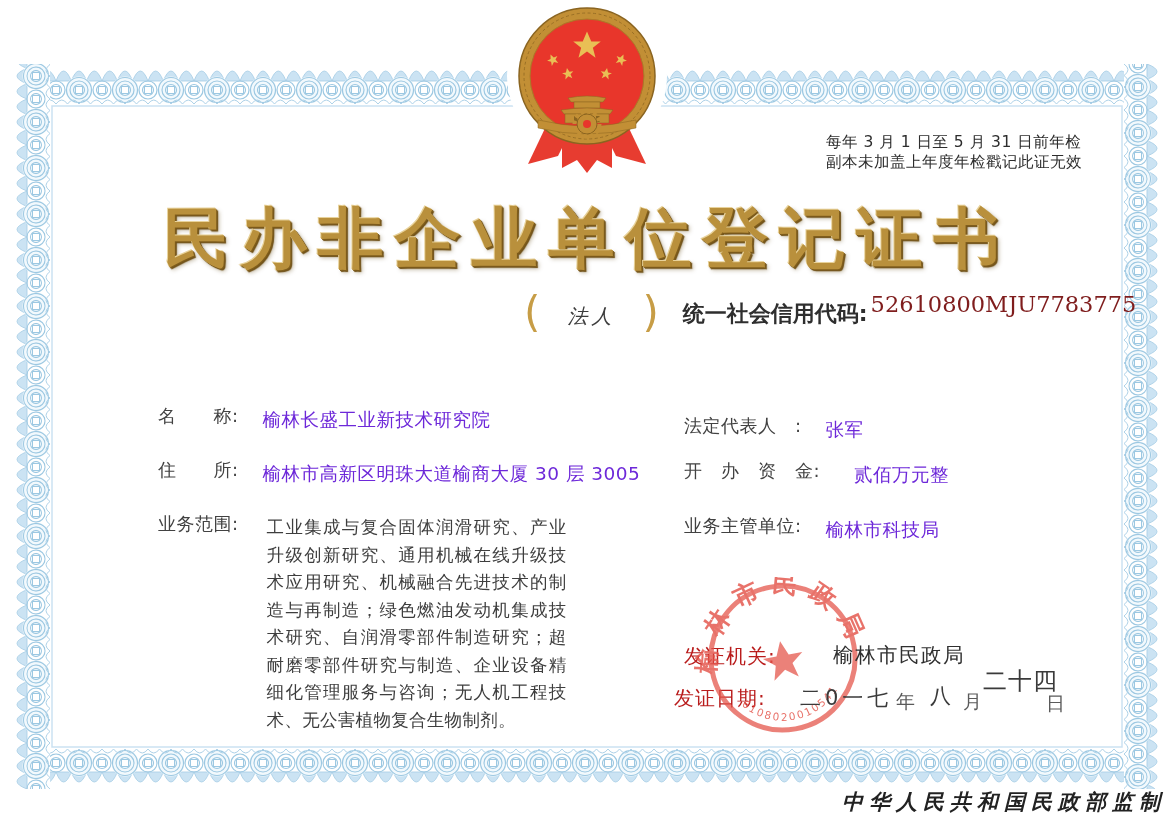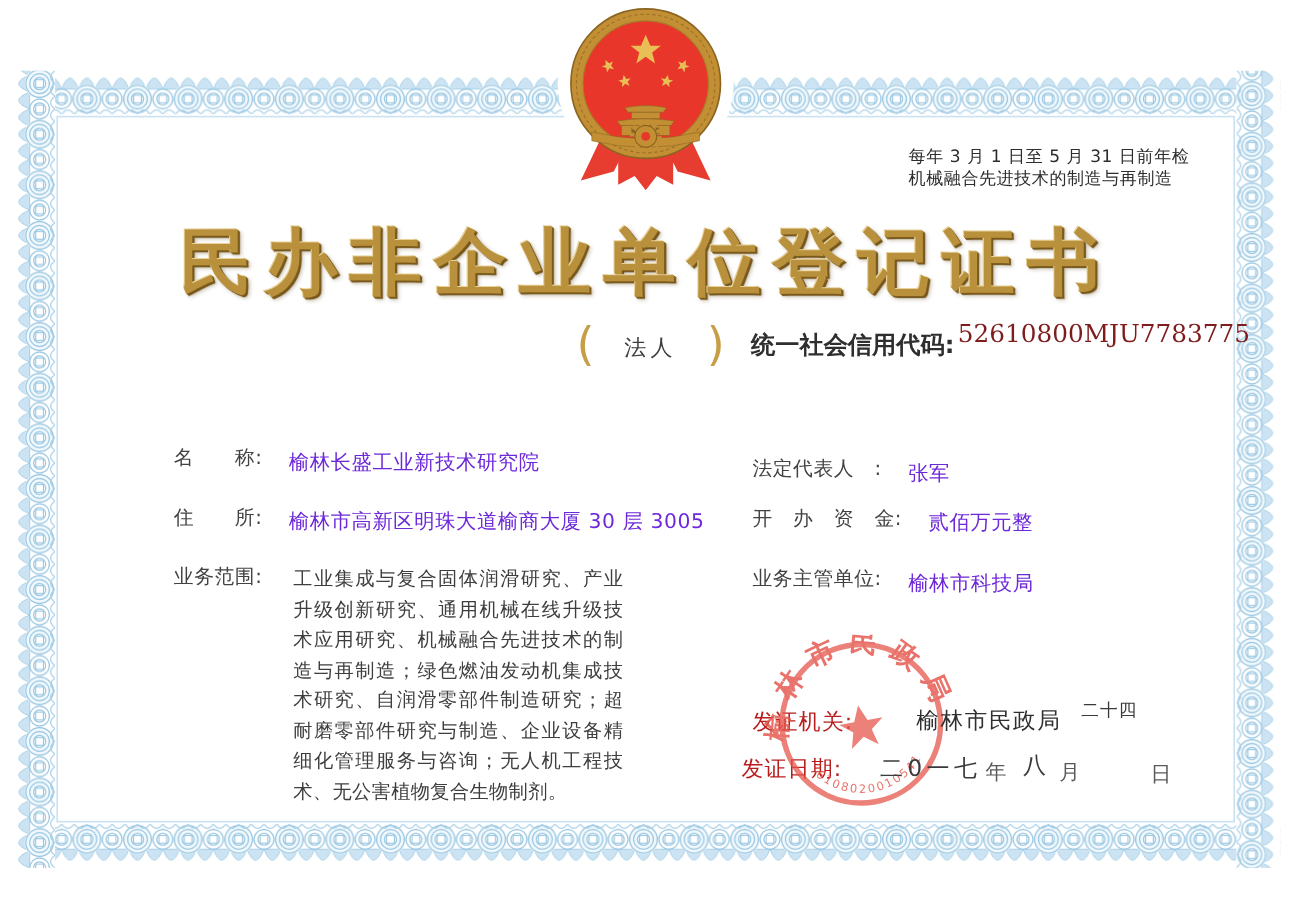--- a/index.html
+++ b/index.html
@@ -14,45 +14,45 @@
     position:absolute;left:826px;top:132px;z-index:1;
     font-size:15.5px;line-height:20px;color:#2d2d2d;letter-spacing:0.5px;font-weight:500;
   }
   .title{
     position:absolute;left:0;right:0;top:194px;text-align:center;z-index:1;
     font-size:66px;font-weight:900;letter-spacing:11px;color:#b9903c;
     text-shadow:-1px -1px 0 #e8d29a, 1px 1px 0 #7f5d1c, 2px 2px 1px #6e4f15, 3px 3px 4px rgba(90,64,10,.35);
   }
   .subline{position:absolute;left:524px;top:290px;display:flex;align-items:flex-start;z-index:1;}
   .paren{font-size:42px;line-height:46px;color:#c79d46;font-weight:400;}
-  .entity-type{font-size:20px;color:#3d3d3d;margin:0 27px;padding-top:13px;letter-spacing:4px;}
+  .entity-type{font-size:20px;color:#3d3d3d;margin:0 27px;padding-top:13px;letter-spacing:4px;font-style:italic;}
   .code-label{font-size:22px;font-weight:700;color:#2e2e2e;margin-left:24px;padding-top:9px;}
   .code-value{font-size:22.5px;color:#7f1d1d;margin-left:3px;padding-top:1px;font-family:"DejaVu Serif","Liberation Serif",serif;}
   .f-row{position:absolute;display:flex;align-items:flex-start;z-index:1;}
   .f-label{font-size:18px;color:#424242;white-space:pre;letter-spacing:0.5px;}
   .f-value{font-size:18.5px;color:#6d28d9;margin-left:24px;padding-top:3px;letter-spacing:0.5px;}
   .row-name{left:158px;top:404px;}
   .row-addr{left:158px;top:458px;}
   .row-scope{left:158px;top:512px;}
   .scope-value{width:300px;margin-left:28px;padding-top:2px;font-size:17.5px;line-height:27.5px;
     text-align:justify;color:#3e3e3e;letter-spacing:0.3px;}
   .row-legal{left:684px;top:414px;}
-  .row-capital{left:684px;top:459px;}
+  .row-capital{left:684px;top:459px;gap:10px;}
   .row-super{left:684px;top:514px;text-align:right;}
   .row-authority{left:684px;top:643px;}
   .row-date{left:674px;top:685px;}
   .iss-label{font-size:20px;color:#b91c1c;letter-spacing:1px;}
   .seal-svg{position:absolute;left:666px;top:577px;width:238px;height:172px;z-index:2;}
   .authority-value{position:absolute;left:833px;top:641px;z-index:3;font-size:20.5px;color:#2f2f2f;letter-spacing:1.5px;}
   .date-part{position:absolute;z-index:3;color:#3a3a3a;}
   .dp-year{left:800px;top:684px;font-size:21px;letter-spacing:4px;}
   .dp-year-unit{left:896px;top:689px;font-size:19px;color:#5a5a5a;}
   .dp-month{left:930px;top:682px;font-size:21px;}
   .dp-month-unit{left:963px;top:689px;font-size:19px;color:#5a5a5a;}
-  .dp-day{left:983px;top:636px;font-size:16px;letter-spacing:1px;}
+  .dp-day{left:983px;top:665px;font-size:24px;letter-spacing:1px;}
   .dp-day-unit{left:1046px;top:691px;font-size:19px;color:#5a5a5a;}
   .footer{
     position:absolute;right:8px;top:788px;z-index:3;
     font-family:"DejaVu Serif","Liberation Serif",serif;font-style:italic;font-weight:600;
     font-size:21px;letter-spacing:6px;color:#222222;
   }
 </style>
 </head>
 <body>
 
@@ -121,21 +121,21 @@
       <rect x="92" y="112" width="3.5" height="6"></rect>
     </g>
     <path d="M34,116 Q83,128 132,116 L132,124 Q83,136 34,124 Z" fill="#c28f35" stroke="#8a6420" stroke-width="0.5"></path>
     <circle cx="83" cy="120" r="10" fill="#c28f35" stroke="#8a6420" stroke-width="1"></circle>
     <circle cx="83" cy="120" r="12.5" fill="none" stroke="#c28f35" stroke-width="4" stroke-dasharray="3.5 3"></circle>
     <circle cx="83" cy="120" r="4" fill="#e8362b"></circle>
   </svg>
 
   <div class="header-note">
     <div>每年 3 月 1 日至 5 月 31 日前年检</div>
-    <div>机械融合先进技术的制造与再制造</div>
+    <div>副本未加盖上年度年检戳记此证无效</div>
   </div>
 
   <div class="title">民办非企业单位登记证书</div>
 
   <div class="subline">
     <span class="paren">(</span>
     <span class="entity-type">法人</span>
     <span class="paren">)</span>
     <span class="code-label">统一社会信用代码:</span>
     <span class="code-value">52610800MJU7783775</span>
@@ -190,14 +190,15 @@
       <text font-size="25" fill="#e4544a" letter-spacing="11" font-weight="bold">
         <textPath href="#sealTopArc" startOffset="50%" text-anchor="middle">榆林市民政局</textPath>
       </text>
       <path id="sealBotArc" d="M 57,100 A 63,63 0 0 0 177,100" fill="none"></path>
       <text font-size="10.5" fill="#e4544a" letter-spacing="2">
         <textPath href="#sealBotArc" startOffset="50%" text-anchor="middle">6108020010541</textPath>
       </text>
     </g>
   </svg>
 
+  <div class="footer">中华人民共和国民政部监制</div>
 
 </div>
 
 </body></html>

